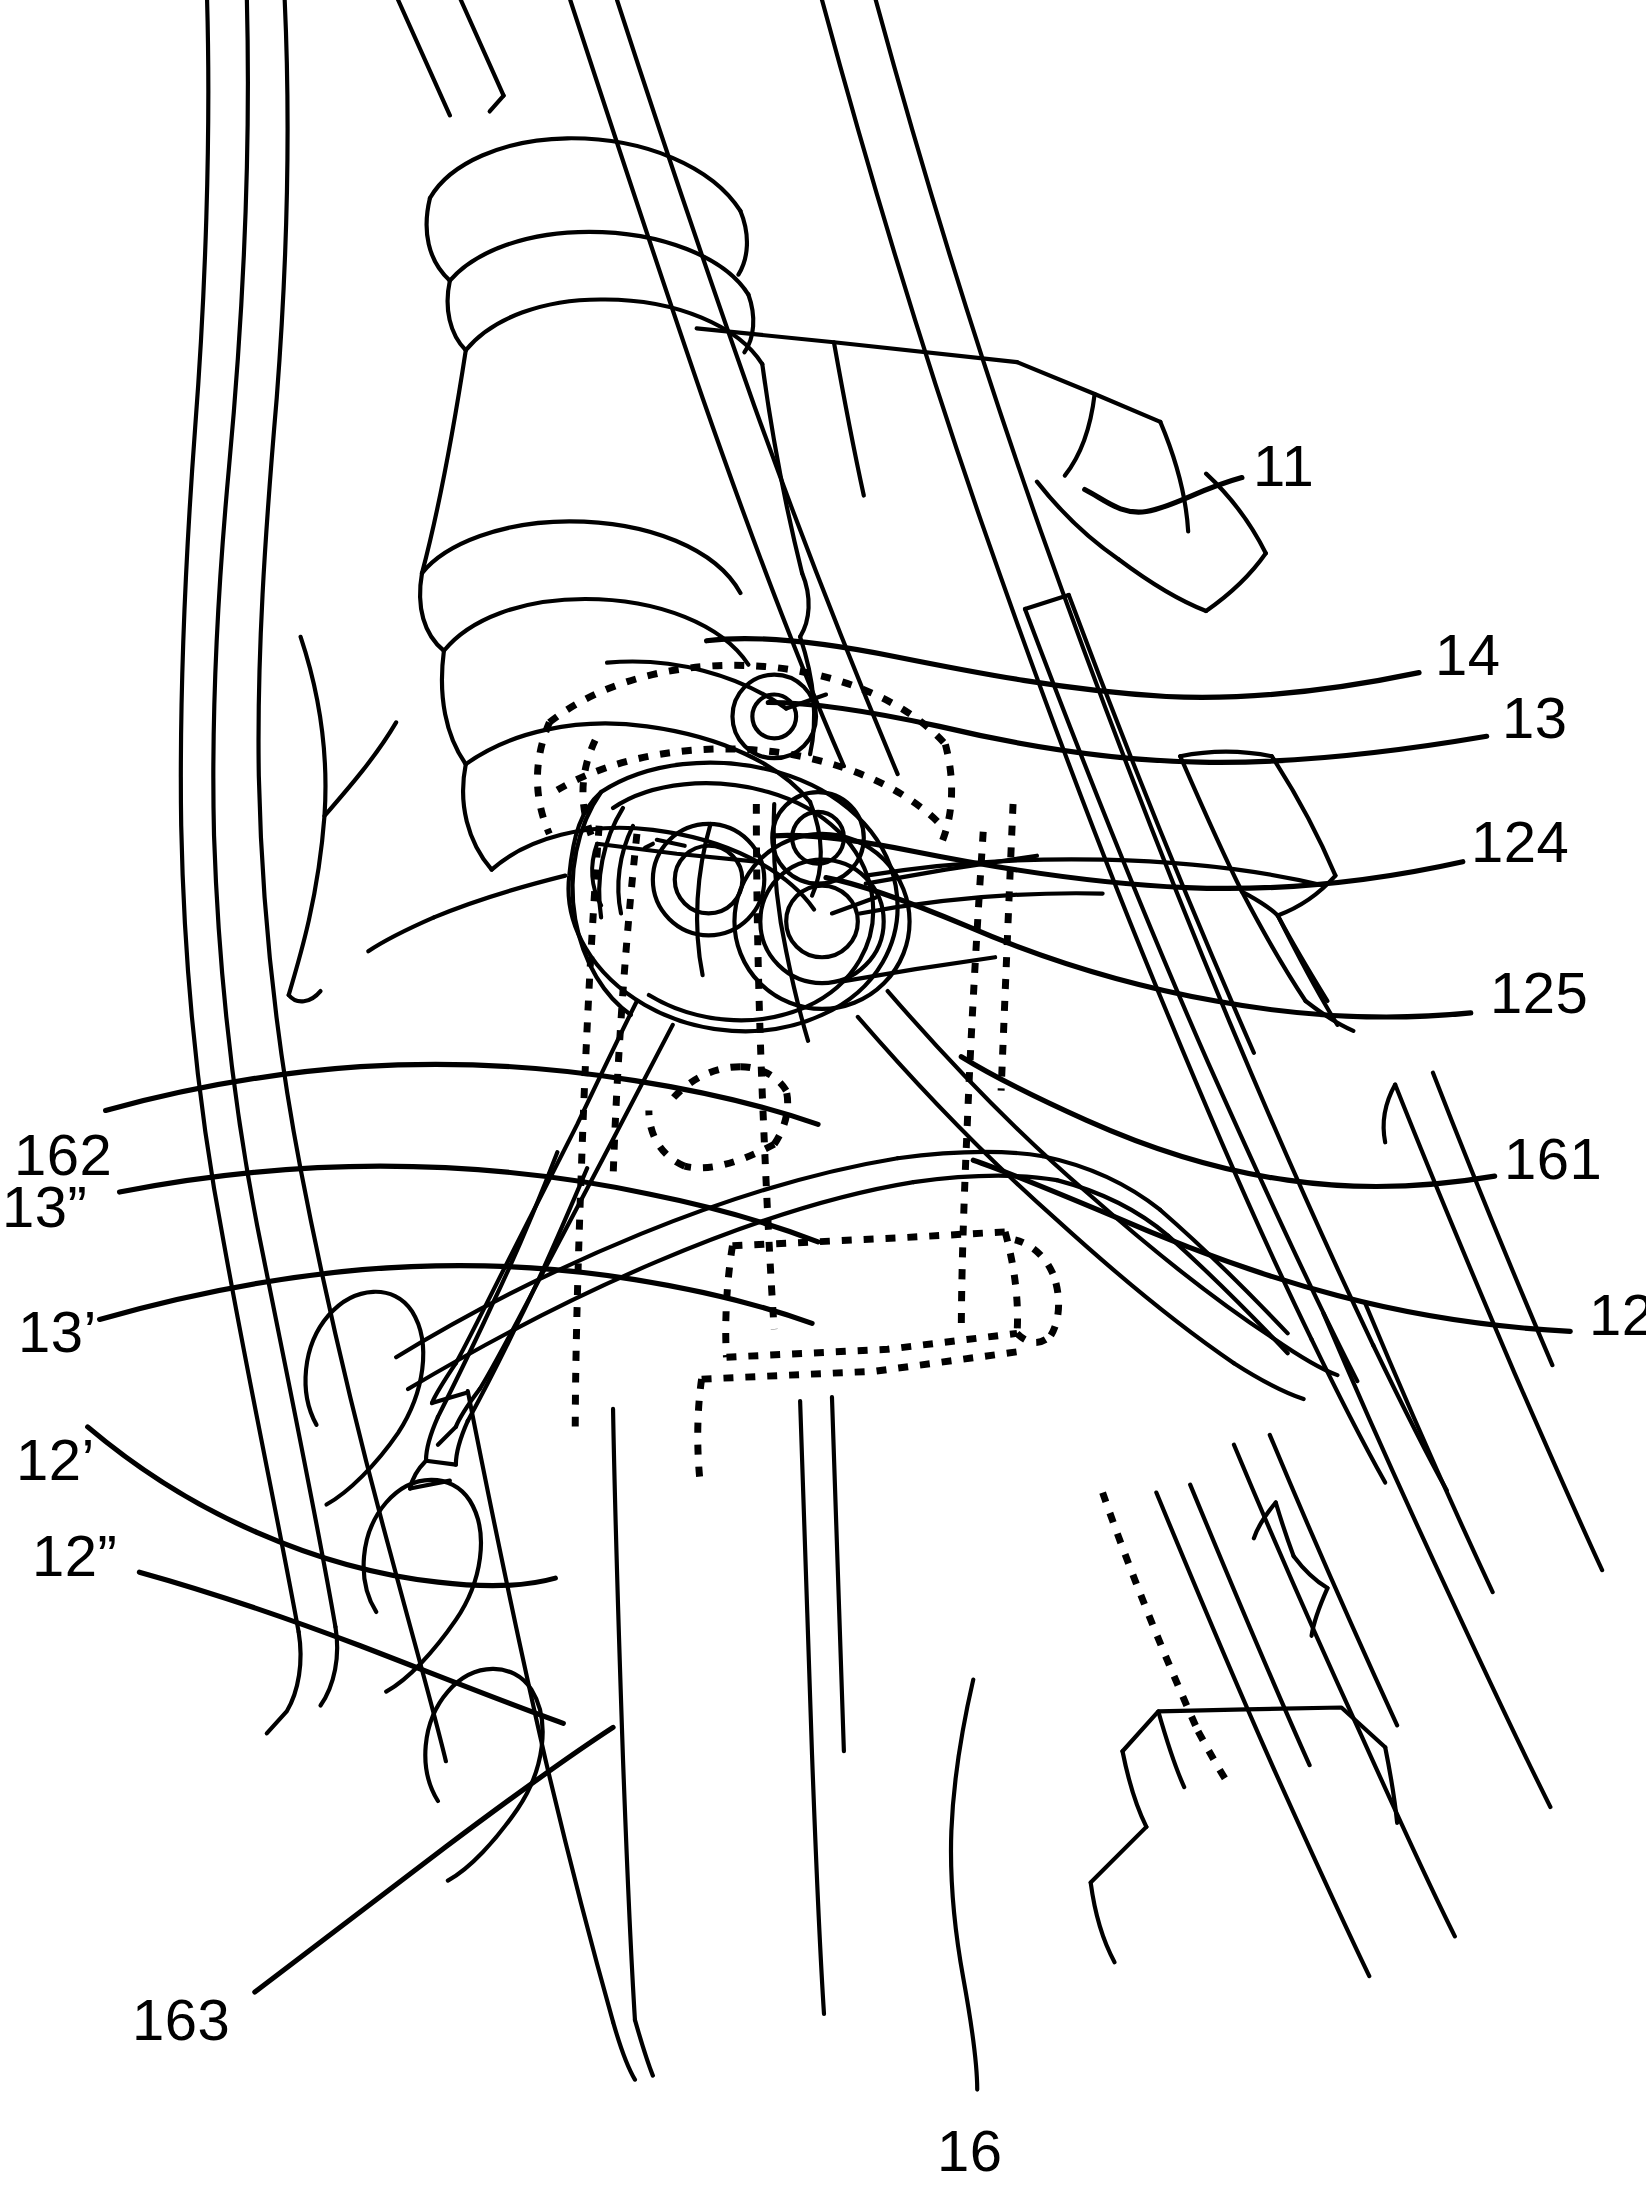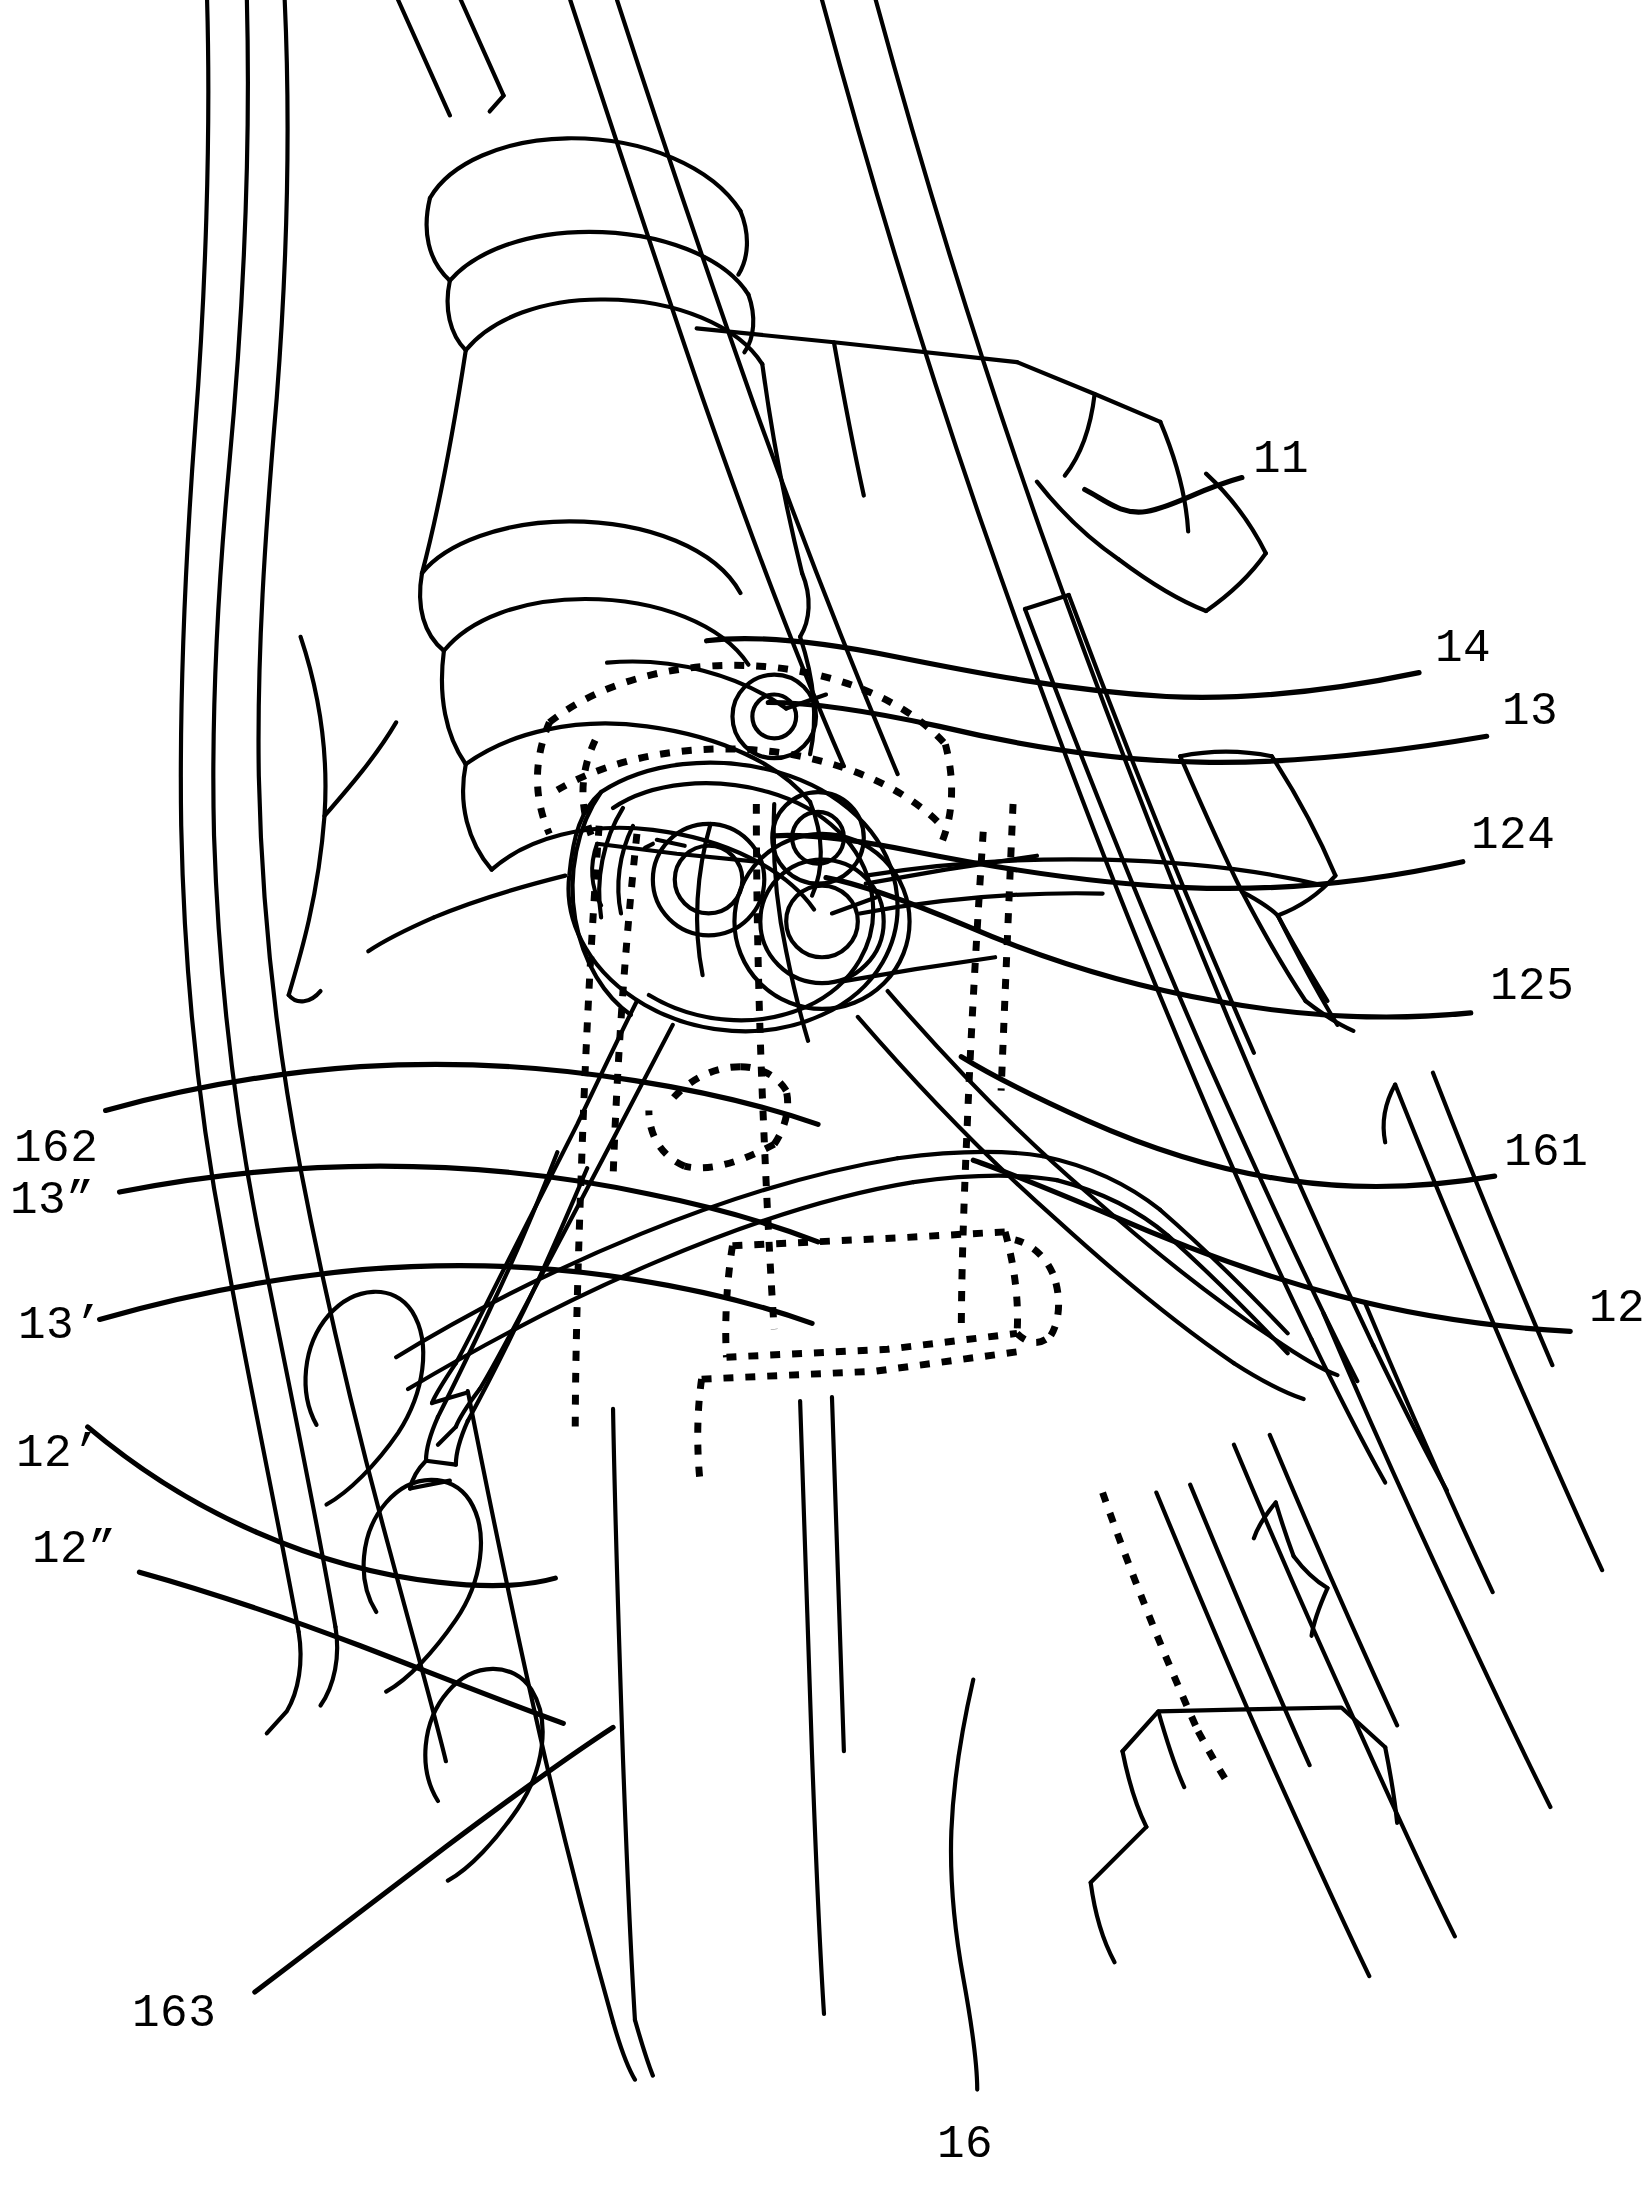--- a/index.html
+++ b/index.html
@@ -17,22 +17,22 @@
   }
   #figure-svg {
     position: absolute;
     left: 0;
     top: 0;
     width: 1647px;
     height: 2202px;
   }
   .ref-label {
     position: absolute;
-    font-family: Liberation Mono, monospace;
-    font-size: 46px;
+    font-family: Liberation Sans, sans-serif;
+    font-size: 58px;
     color: #000000;
     white-space: nowrap;
     line-height: 1;
     letter-spacing: 0.5px;
   }
 </style>
 </head>
 <body>
 
 <div id="page">
@@ -335,21 +335,21 @@
 
   <div class="ref-label" style="left:1253px; top:437px;">11</div>
   <div class="ref-label" style="left:1435px; top:626px;">14</div>
   <div class="ref-label" style="left:1502px; top:689px;">13</div>
   <div class="ref-label" style="left:1471px; top:813px;">124</div>
   <div class="ref-label" style="left:1480px; top:964px;margin-left:10px;">125</div>
   <div class="ref-label" style="left:1504px; top:1130px;">161</div>
   <div class="ref-label" style="left:1589px; top:1286px;">12</div>
 
   <div class="ref-label" style="left:14px; top:1094px;margin-top:32px;">162</div>
-  <div class="ref-label" style="left:10px; top:1178px;">13”</div>
+  <div class="ref-label" style="left:2px; top:1178px;">13”</div>
   <div class="ref-label" style="left:18px; top:1303px;text-align:right;">13’</div>
   <div class="ref-label" style="left:16px; top:1399px;margin-top:32px;">12’</div>
   <div class="ref-label" style="left:32px; top:1527px;">12”</div>
 
   <div class="ref-label" style="left:132px; top:1991px;">163</div>
   <div class="ref-label" style="left:937px; top:2122px;">16</div>
 
 </div>
 
 

